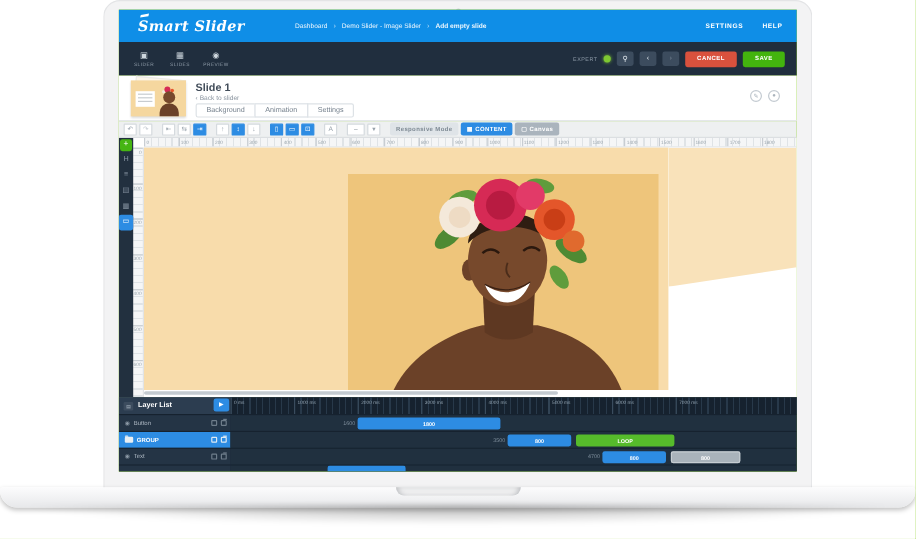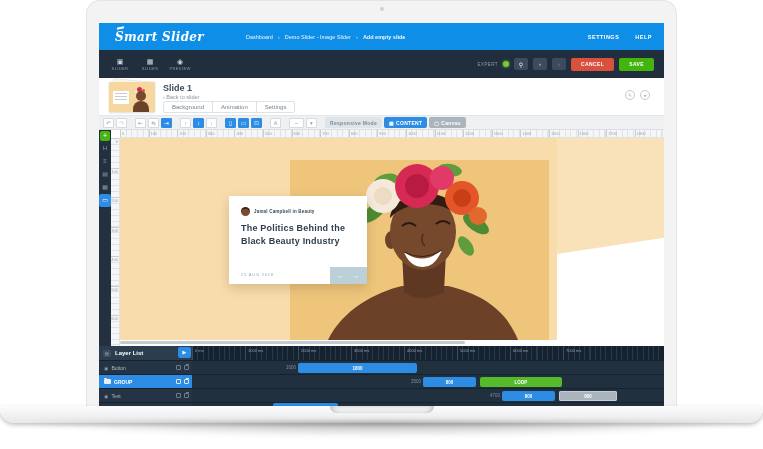--- a/index.html
+++ b/index.html
@@ -4,21 +4,21 @@
 <style>
   * { margin:0; padding:0; box-sizing:border-box; }
   body { background:#fff; font-family:"Liberation Sans", sans-serif; }
   .stage { position:relative; width:763px; height:449px; background:#fff; overflow:hidden; }
 
   
   .laptop { position:absolute; left:86px; top:0; width:591px; height:408px;
     background:#f3f3f4; border:1px solid #e3e4e6; border-bottom:none; border-radius:14px 14px 0 0; }
   .camera { position:absolute; left:50%; top:6px; width:4px; height:4px; margin-left:-2px;
     border-radius:50%; background:#cfd1d4; }
-  .screen { position:absolute; left:12px; top:22px; width:565px; height:385px; background:#84cc16; overflow:hidden; }
+  .screen { position:absolute; left:12px; top:7px; width:565px; height:385px; background:#84cc16; overflow:hidden; }
   .base { position:absolute; left:0; top:406px; width:763px; height:17px;
     background:linear-gradient(#fcfcfd,#e7e8ea); border-radius:4px 4px 20px 20px;
     box-shadow:0 2px 4px rgba(0,0,0,.25); }
   .notch { position:absolute; left:50%; top:0; width:104px; height:7px; margin-left:-52px;
     background:#ededee; border-radius:0 0 9px 9px;
     box-shadow:inset 4px 0 4px -2px #bfc1c4, inset -4px 0 4px -2px #bfc1c4; }
   .floor-shadow { position:absolute; left:24px; right:24px; top:421px; height:16px;
     background:radial-gradient(ellipse at 50% 0%, rgba(0,0,0,.30), rgba(0,0,0,0) 72%); filter:blur(2px); }
 
   
@@ -335,35 +335,20 @@
               <circle cx="93" cy="36" r="9" fill="#eedbc4"></circle>
               <circle cx="127" cy="26" r="22" fill="#d62a55"></circle>
               <circle cx="127" cy="26" r="12" fill="#b81b41"></circle>
               <circle cx="152" cy="18" r="12" fill="#e23a68"></circle>
               <circle cx="172" cy="38" r="17" fill="#e4562a"></circle>
               <circle cx="172" cy="38" r="9" fill="#c93e16"></circle>
               <circle cx="188" cy="56" r="9" fill="#e06a2e"></circle>
             </svg>
           </div>
 
-          <div class="card">
-            <div class="byline">
-              <div class="avatar"></div>
-              <div class="byline-t">Jamal Campbell in Beauty</div>
-            </div>
-            <div class="headline">
-              <div>The Politics Behind the</div>
-              <div>Black Beauty Industry</div>
-            </div>
-            <div class="card-date">25 AUG 2018</div>
-            <div class="card-arrows">
-              <span>←</span>
-              <span>→</span>
-            </div>
-          </div>
 
           <div class="canvas-scroll"></div>
         </div>
       </div>
 
       <div class="timeline">
         <div class="tl-row head">
           <div class="tl-panel">
             <div class="tl-panel-ic">▤</div>
             <div class="tl-title">Layer List</div>

